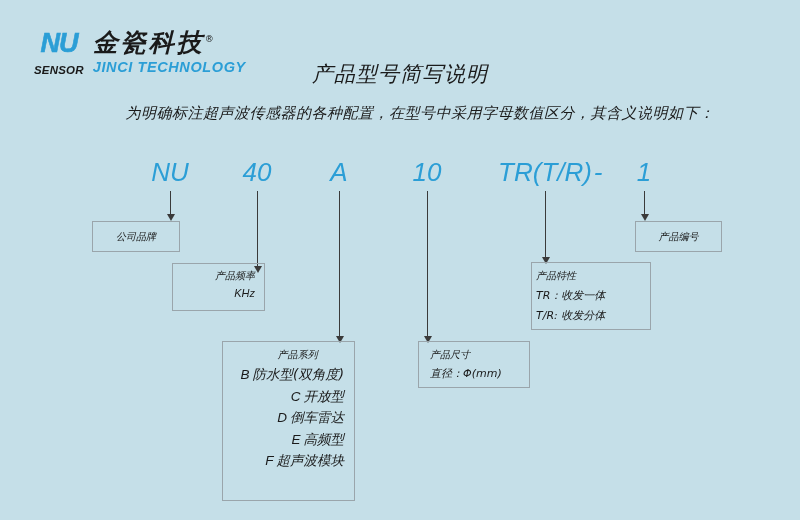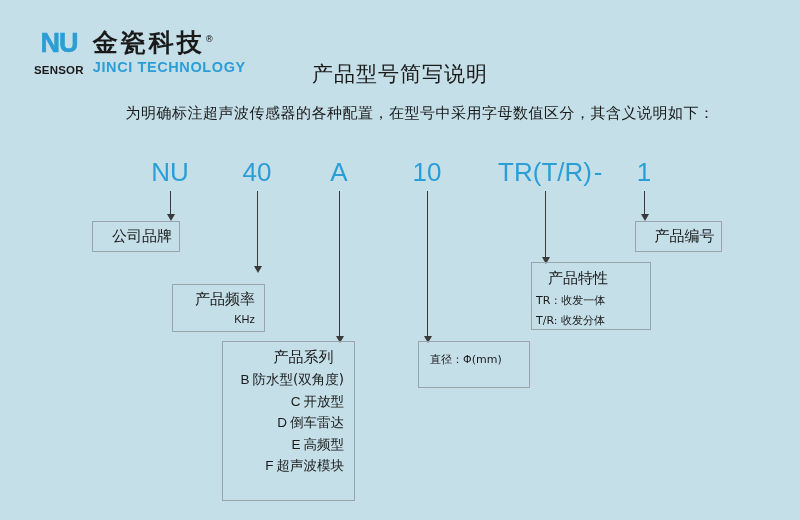--- a/index.html
+++ b/index.html
@@ -12,20 +12,21 @@
     background: #c5dfe8;
     font-family: "Liberation Sans", "DejaVu Sans", sans-serif;
     overflow: hidden;
     position: relative;
     color: #222;
   }
   #stage {
     position: relative;
     width: 714px;
     height: 520px;
+    font-style: italic;
   }
 
   
   .logo {
     position: absolute;
     left: 34px;
     top: 30px;
     display: flex;
     align-items: flex-start;
   }
@@ -137,23 +138,22 @@
   
   .box {
     position: absolute;
     border: 1px solid #9aa5ab;
     background: transparent;
     box-sizing: border-box;
     font-family: "DejaVu Sans", "Liberation Sans", sans-serif;
     color: #1a1a1a;
   }
   .box-title {
-    font-size: 15px;
-    white-space: nowrap;
-    margin-left: 12px;
+    font-size: 10px;
+    white-space: nowrap;
   }
   .box-line {
     font-size: 11px;
     white-space: nowrap;
   }
 
   
   .box-brand {
     display: flex;
     align-items: center;
@@ -247,35 +247,36 @@
   <div class="connector" style="left:545px; top:191px; height:69px"></div>
   <div class="arrowhead" style="left:545.5px; top:257px"></div>
 
   <div class="connector" style="left:644px; top:191px; height:26px"></div>
   <div class="arrowhead" style="left:644.5px; top:214px"></div>
 
   <div class="box box-brand" style="left:92px; top:221px; width:88px; height:31px">
     <span class="box-title">公司品牌</span>
   </div>
 
-  <div class="box box-freq" style="left:172px; top:284px; width:93px; height:48px">
+  <div class="box box-freq" style="left:172px; top:263px; width:93px; height:48px">
     <span class="box-title">产品频率</span>
     <span class="box-line">KHz</span>
   </div>
 
   <div class="box box-series" style="left:222px; top:341px; width:133px; height:160px">
     <span class="box-title">产品系列</span>
     <span class="series-row"><span class="series-key">B</span><span>防水型(双角度)</span></span>
     <span class="series-row"><span class="series-key">C</span><span>开放型</span></span>
     <span class="series-row"><span class="series-key">D</span><span>倒车雷达</span></span>
     <span class="series-row"><span class="series-key">E</span><span>高频型</span></span>
     <span class="series-row"><span class="series-key">F</span><span>超声波模块</span></span>
   </div>
 
   <div class="box box-size" style="left:418px; top:341px; width:112px; height:47px">
+    <span class="box-title">产品尺寸</span>
     <span class="box-line">直径：Φ(mm)</span>
   </div>
 
   <div class="box box-feature" style="left:531px; top:262px; width:120px; height:68px">
     <span class="box-title">产品特性</span>
     <span class="box-line">TR：收发一体</span>
     <span class="box-line">T/R: 收发分体</span>
   </div>
 
   <div class="box box-serial" style="left:635px; top:221px; width:87px; height:31px">

